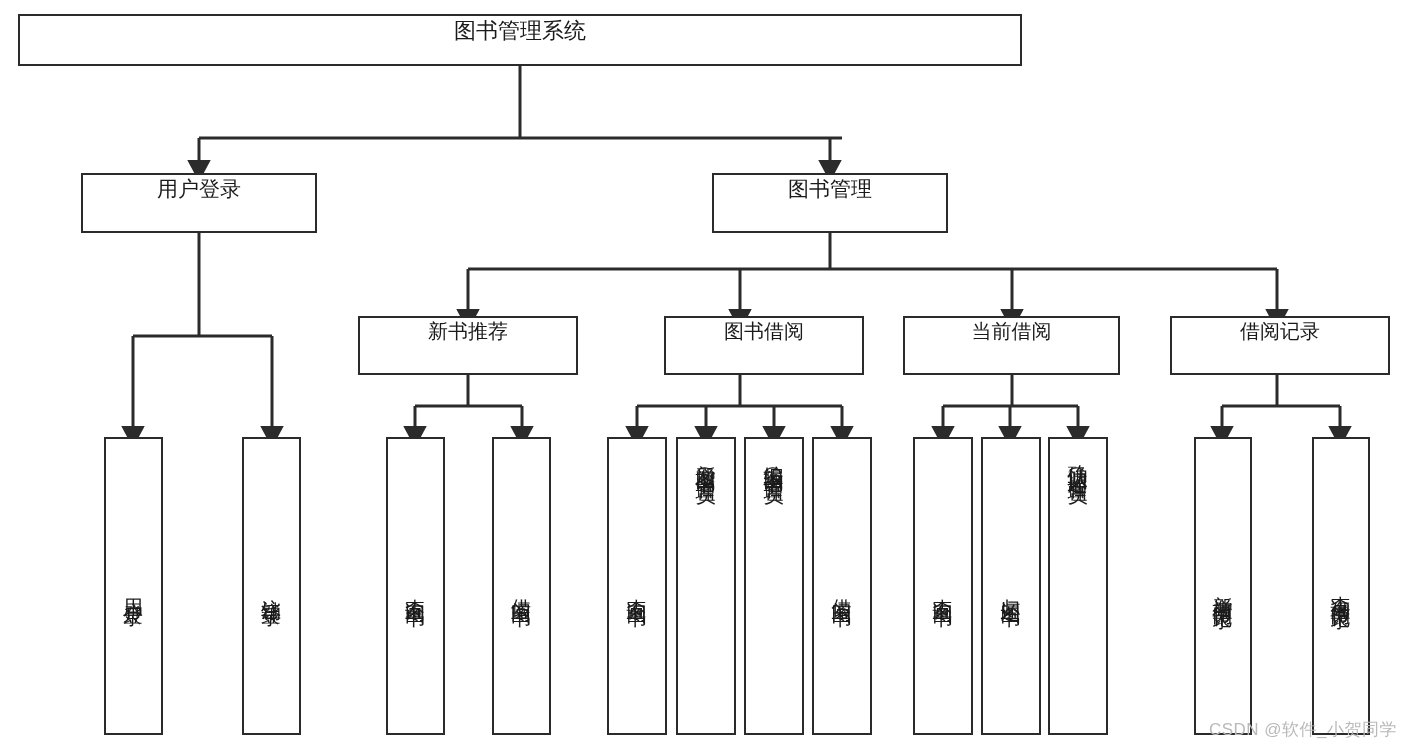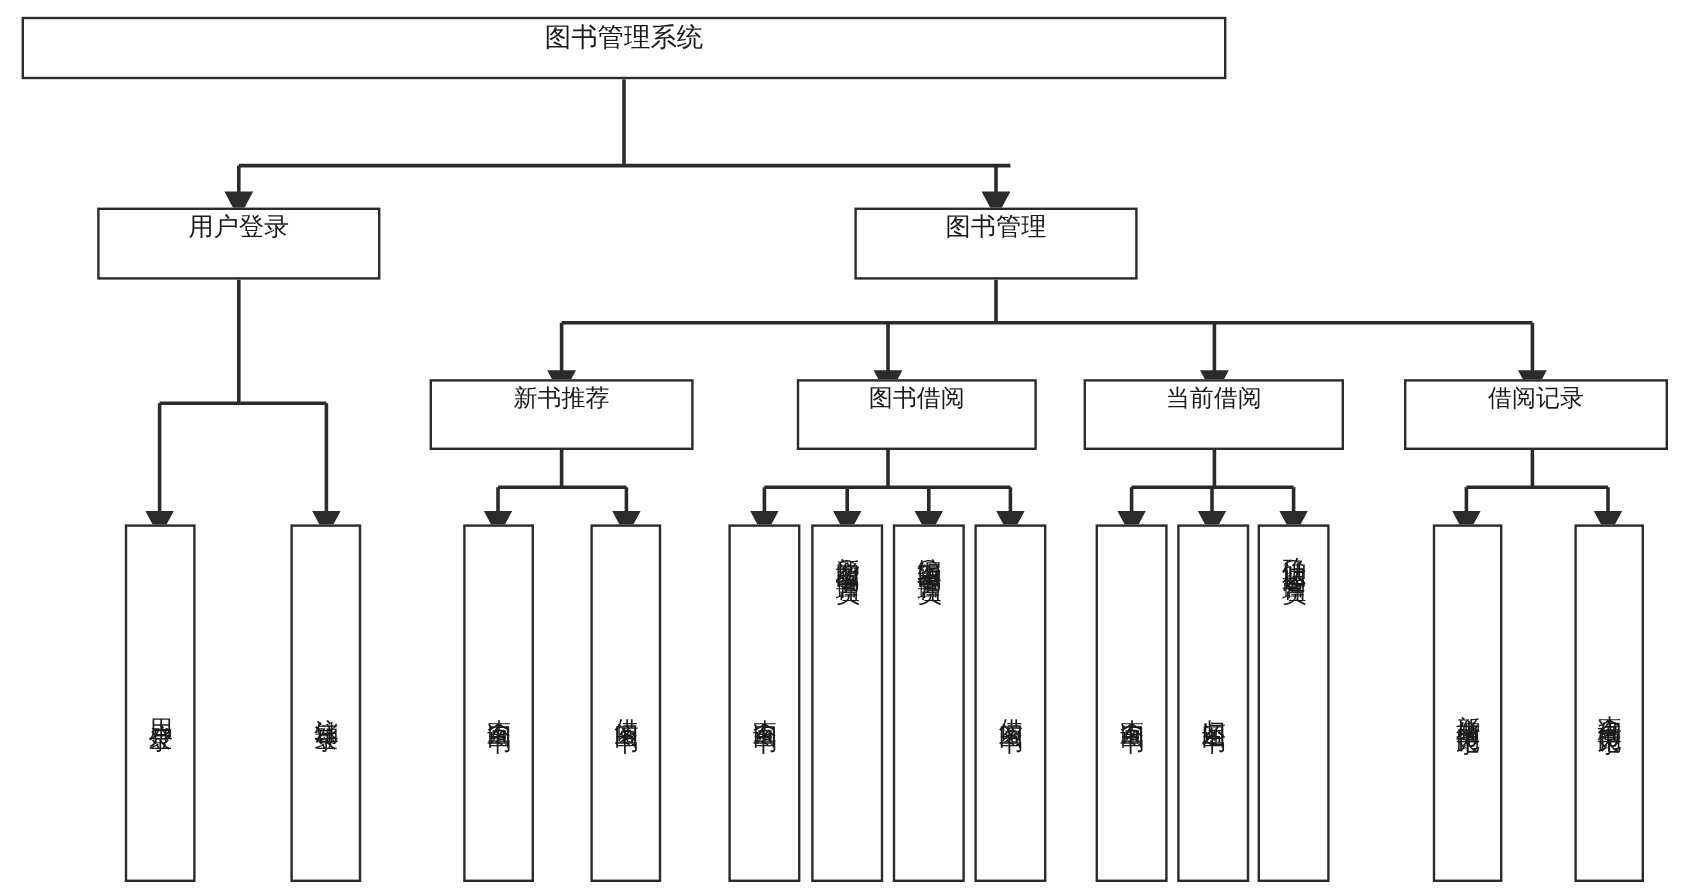--- a/index.html
+++ b/index.html
@@ -246,13 +246,14 @@
     <div class="leaf-inner">
       <span class="vtext">新增借阅记录</span>
     </div>
   </div>
   <div class="node leaf" style="left:1312px; top:437px; width:58px; height:298px;">
     <div class="leaf-inner">
       <span class="vtext">查询借阅记录</span>
     </div>
   </div>
 
+  <div class="watermark">CSDN @软件_小贺同学</div>
 </div>
 
 </body></html>

